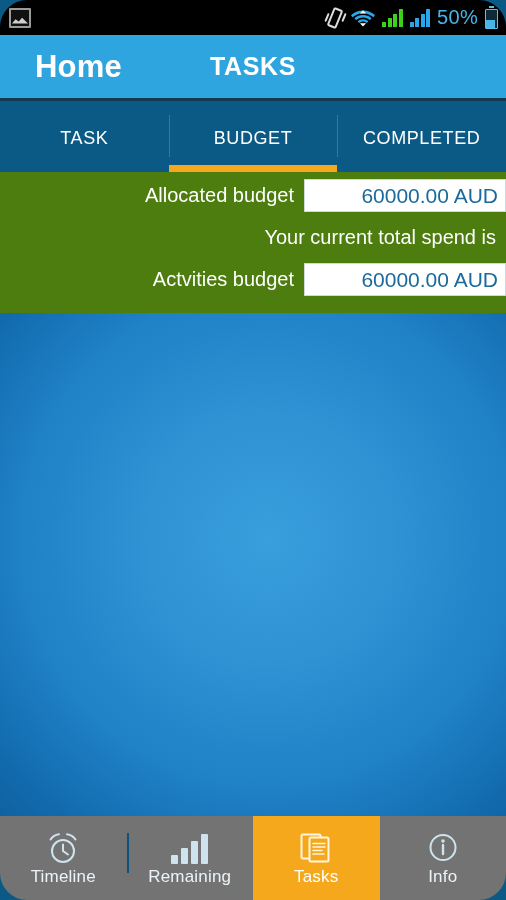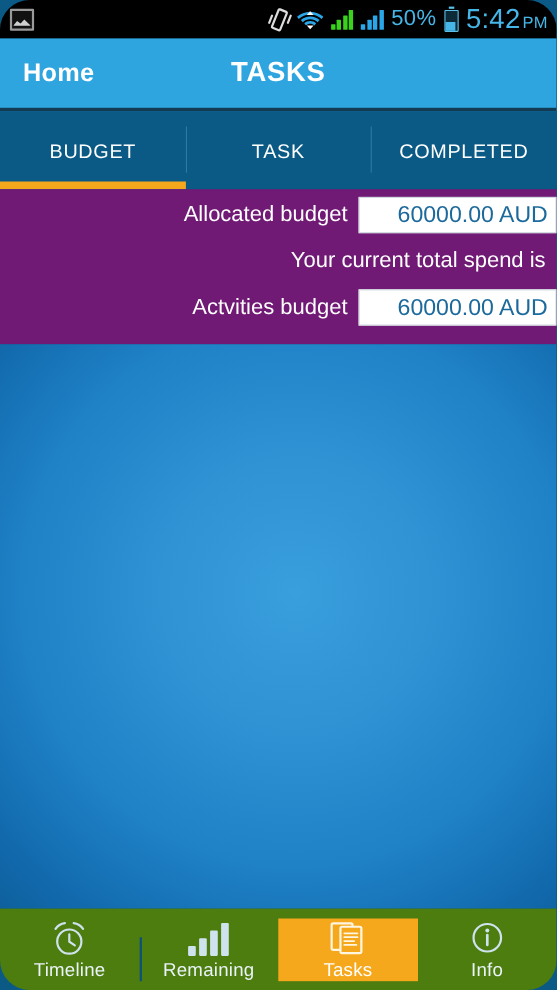--- a/index.html
+++ b/index.html
@@ -85,22 +85,22 @@
 
   
   .header {
     position:absolute; top:35px; left:0;
     width:506px; height:66px;
     background:#2fa5e0;
     display:flex; align-items:center;
     border-bottom:3px solid #123a52;
   }
   .header .home {
-    color:#fff; font-size:23px; font-weight:bold;
-    padding-left:21px; letter-spacing:.2px;
+    color:#fff; font-size:31px; font-weight:bold;
+    padding-left:21px; letter-spacing:.2px;margin-left:14px;
   }
   .header .title {
     position:absolute; left:0; right:0; text-align:center;
     color:#fff; font-size:25px; font-weight:bold; letter-spacing:.6px;
     pointer-events:none;
   }
 
   
   .tabs {
     position:absolute; top:104px; left:0;
@@ -120,53 +120,52 @@
   .tab .ind {
     position:absolute; left:0; bottom:0; width:100%; height:7px;
     background:transparent;
   }
   .tab.active .ind { background:#f5a81c; }
 
   
   .budget {
     position:absolute; top:172px; left:0;
     width:506px; height:141px;
-    background:#701a75;
+    background:#4d7c0f;
     padding-top:7px;
   }
   .brow {
     display:flex; align-items:center; justify-content:flex-end;
     height:33px; margin-bottom:9px;
   }
   .brow .lbl {
     color:#fff; font-size:20px; padding-right:10px; white-space:nowrap;
   }
   .brow .fld {
-    width:180px; height:33px;
+    width:202px; height:33px;
     background:#fff;
     border:1px solid #cfd8dd;
     display:flex; align-items:center; justify-content:flex-end;
     padding-right:7px;
     color:#1c6a9c; font-size:21px; white-space:nowrap;
   }
 
   
   .content {
     position:absolute; top:313px; left:0;
     width:506px; height:513px;
     background:radial-gradient(circle 430px at 53% 44%, #3a9fdd 0%, #2f93d4 28%, #1f81c6 58%, #1168ab 82%, #0b5a8e 100%);
   }
 
   
   .navbar {
     position:absolute; bottom:0; left:0;
-    width:506px; height:74px;
-    background:#4d7c0f;
+    width:506px; height:84px;
+    background:#737373;
     display:flex;
-    align-items:center;
   }
   .navitem {
     flex:1; position:relative;
     display:flex; flex-direction:column;
     align-items:center; justify-content:center;
     gap:3px;
   }
   .navitem.active { background:#f5a81c; }
   .navitem + .navitem:not(.active):before {
     content:""; position:absolute; left:0; top:17px;
@@ -228,36 +227,35 @@
       </span>
 
       <span class="batt-pct">50%</span>
 
       <span class="battery">
         <span class="cap"></span>
         <span class="shell"></span>
         <span class="fill"></span>
       </span>
 
-      <span class="clock"><span>5:42</span><span class="ampm">PM</span></span>
     </div>
   </div>
 
   <div class="header">
     <span class="home">Home</span>
     <span class="title">TASKS</span>
   </div>
 
   <div class="tabs">
+    <div class="tab">
+      <span>TASK</span>
+      <span class="ind"></span>
+    </div>
     <div class="tab active">
       <span>BUDGET</span>
-      <span class="ind"></span>
-    </div>
-    <div class="tab">
-      <span>TASK</span>
       <span class="ind"></span>
     </div>
     <div class="tab">
       <span>COMPLETED</span>
       <span class="ind"></span>
     </div>
   </div>
 
   <div class="budget">
     <div class="brow">

